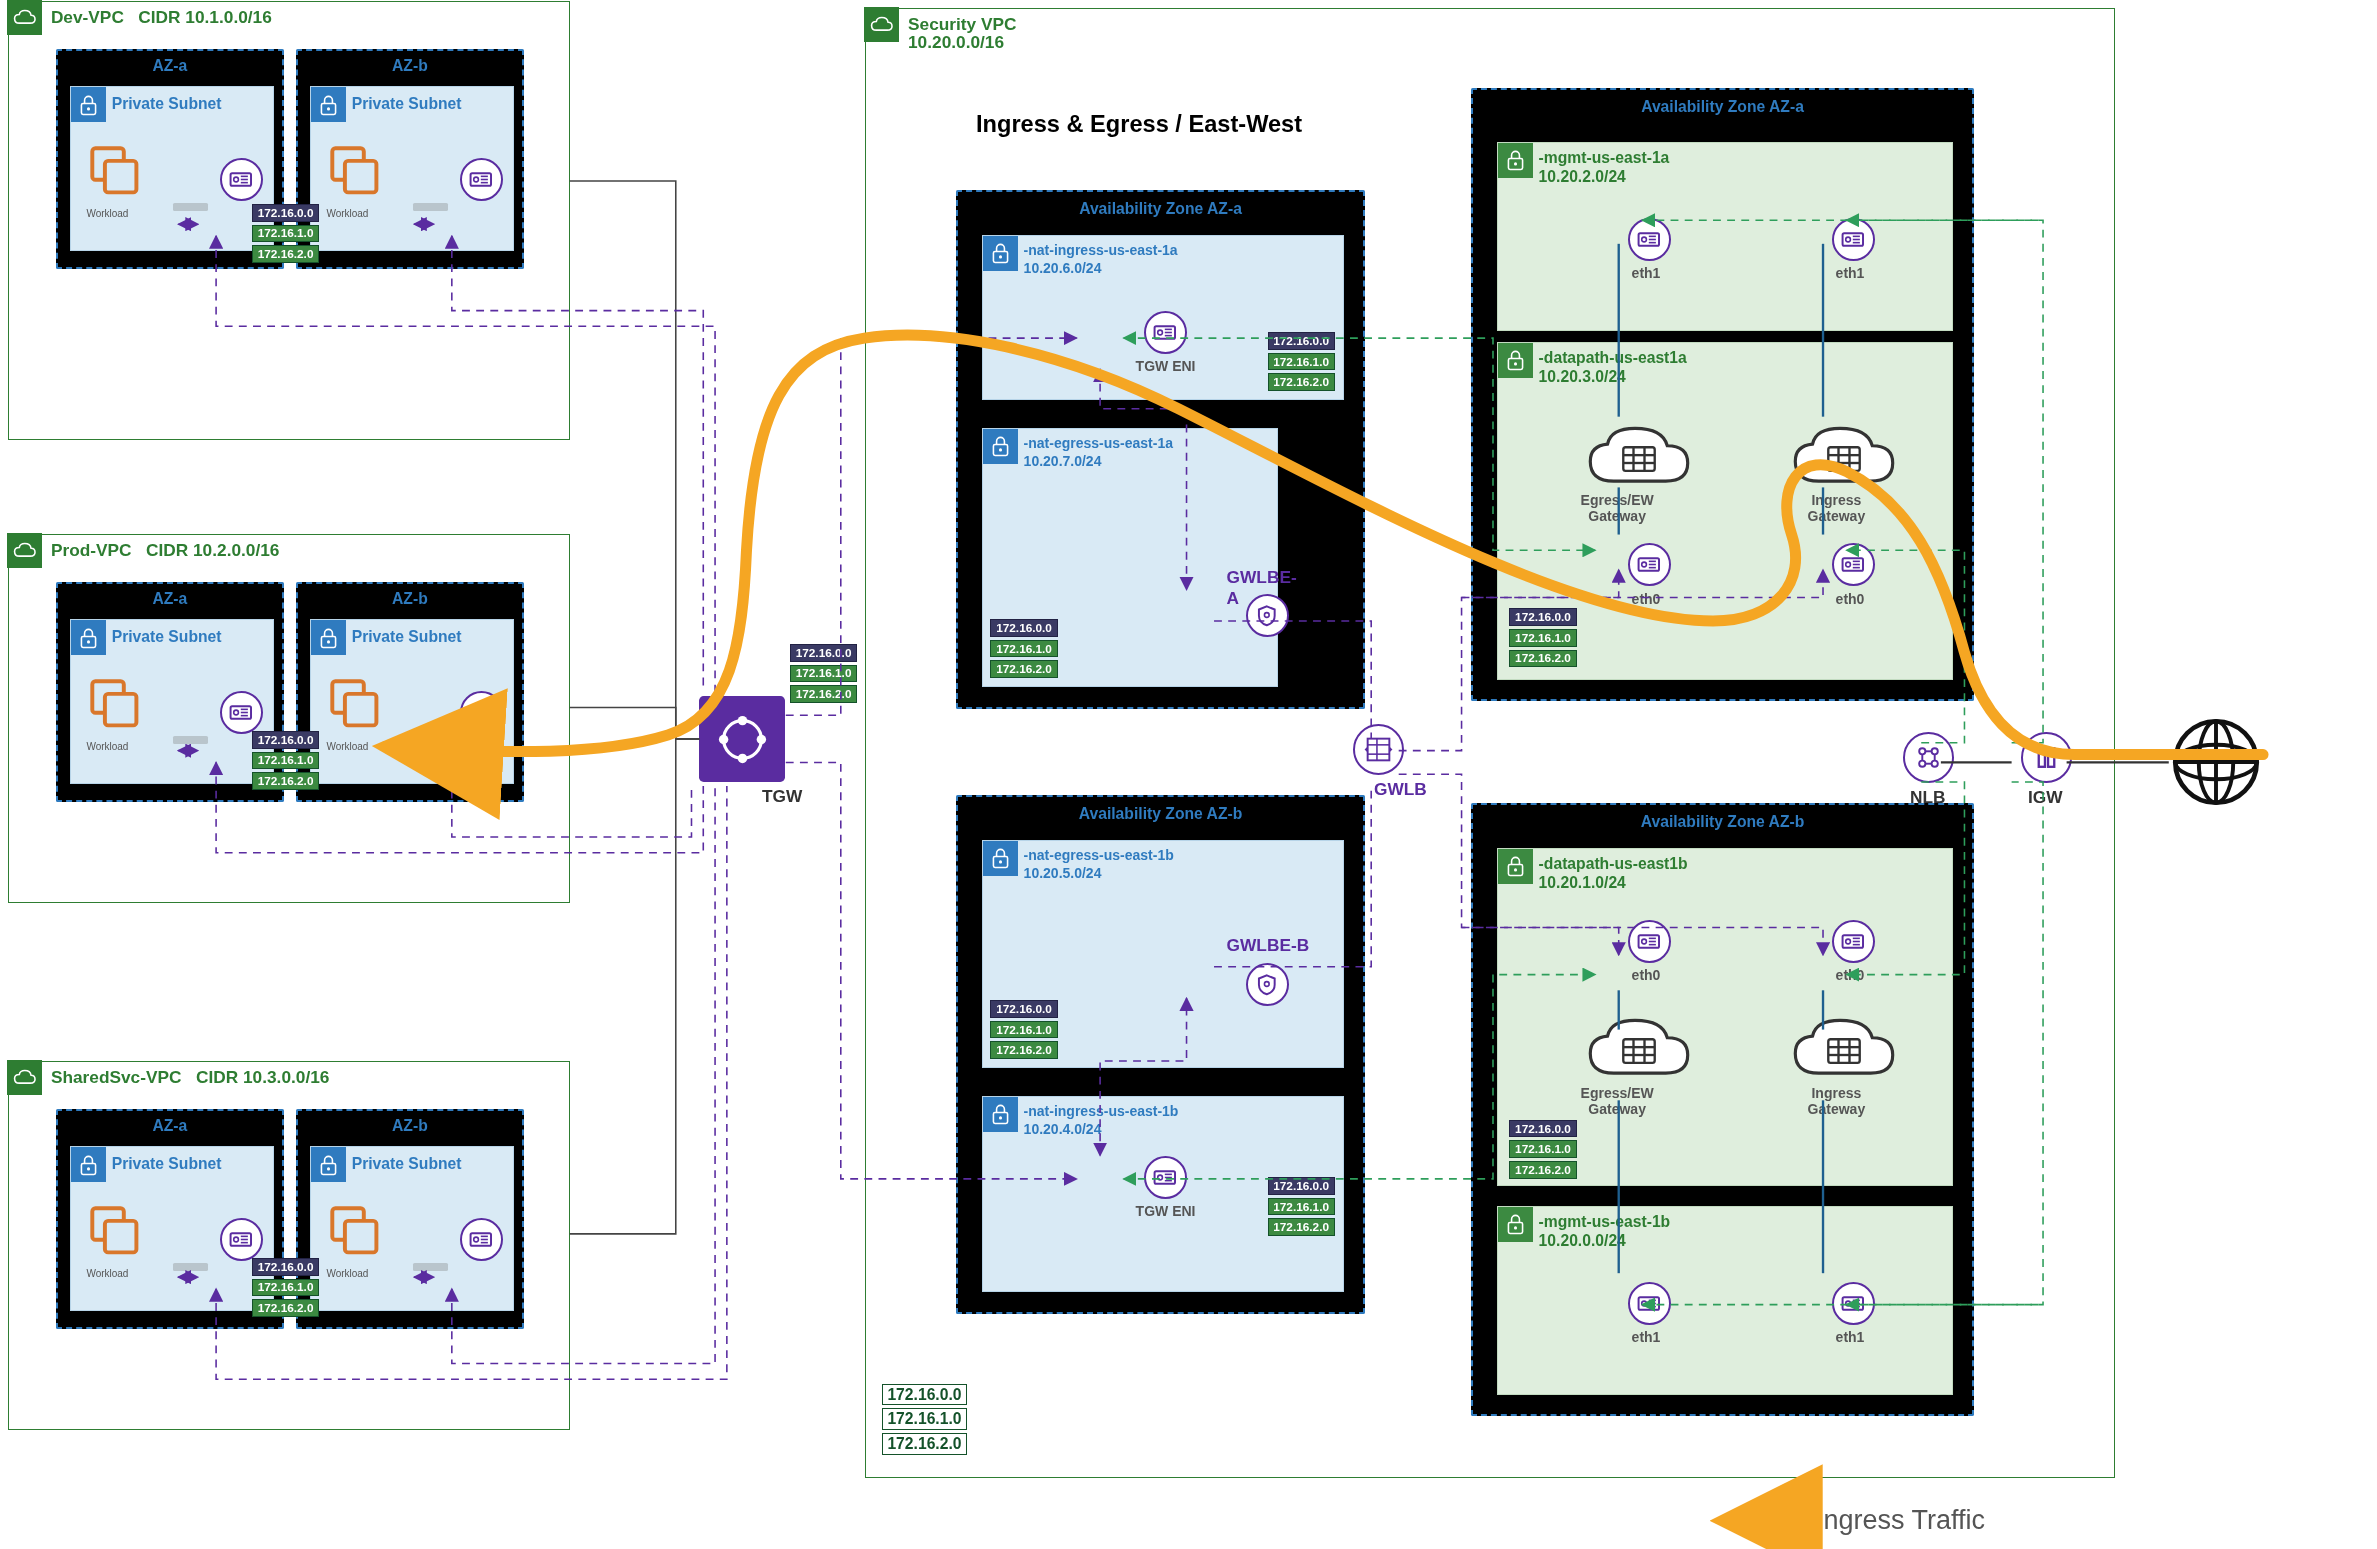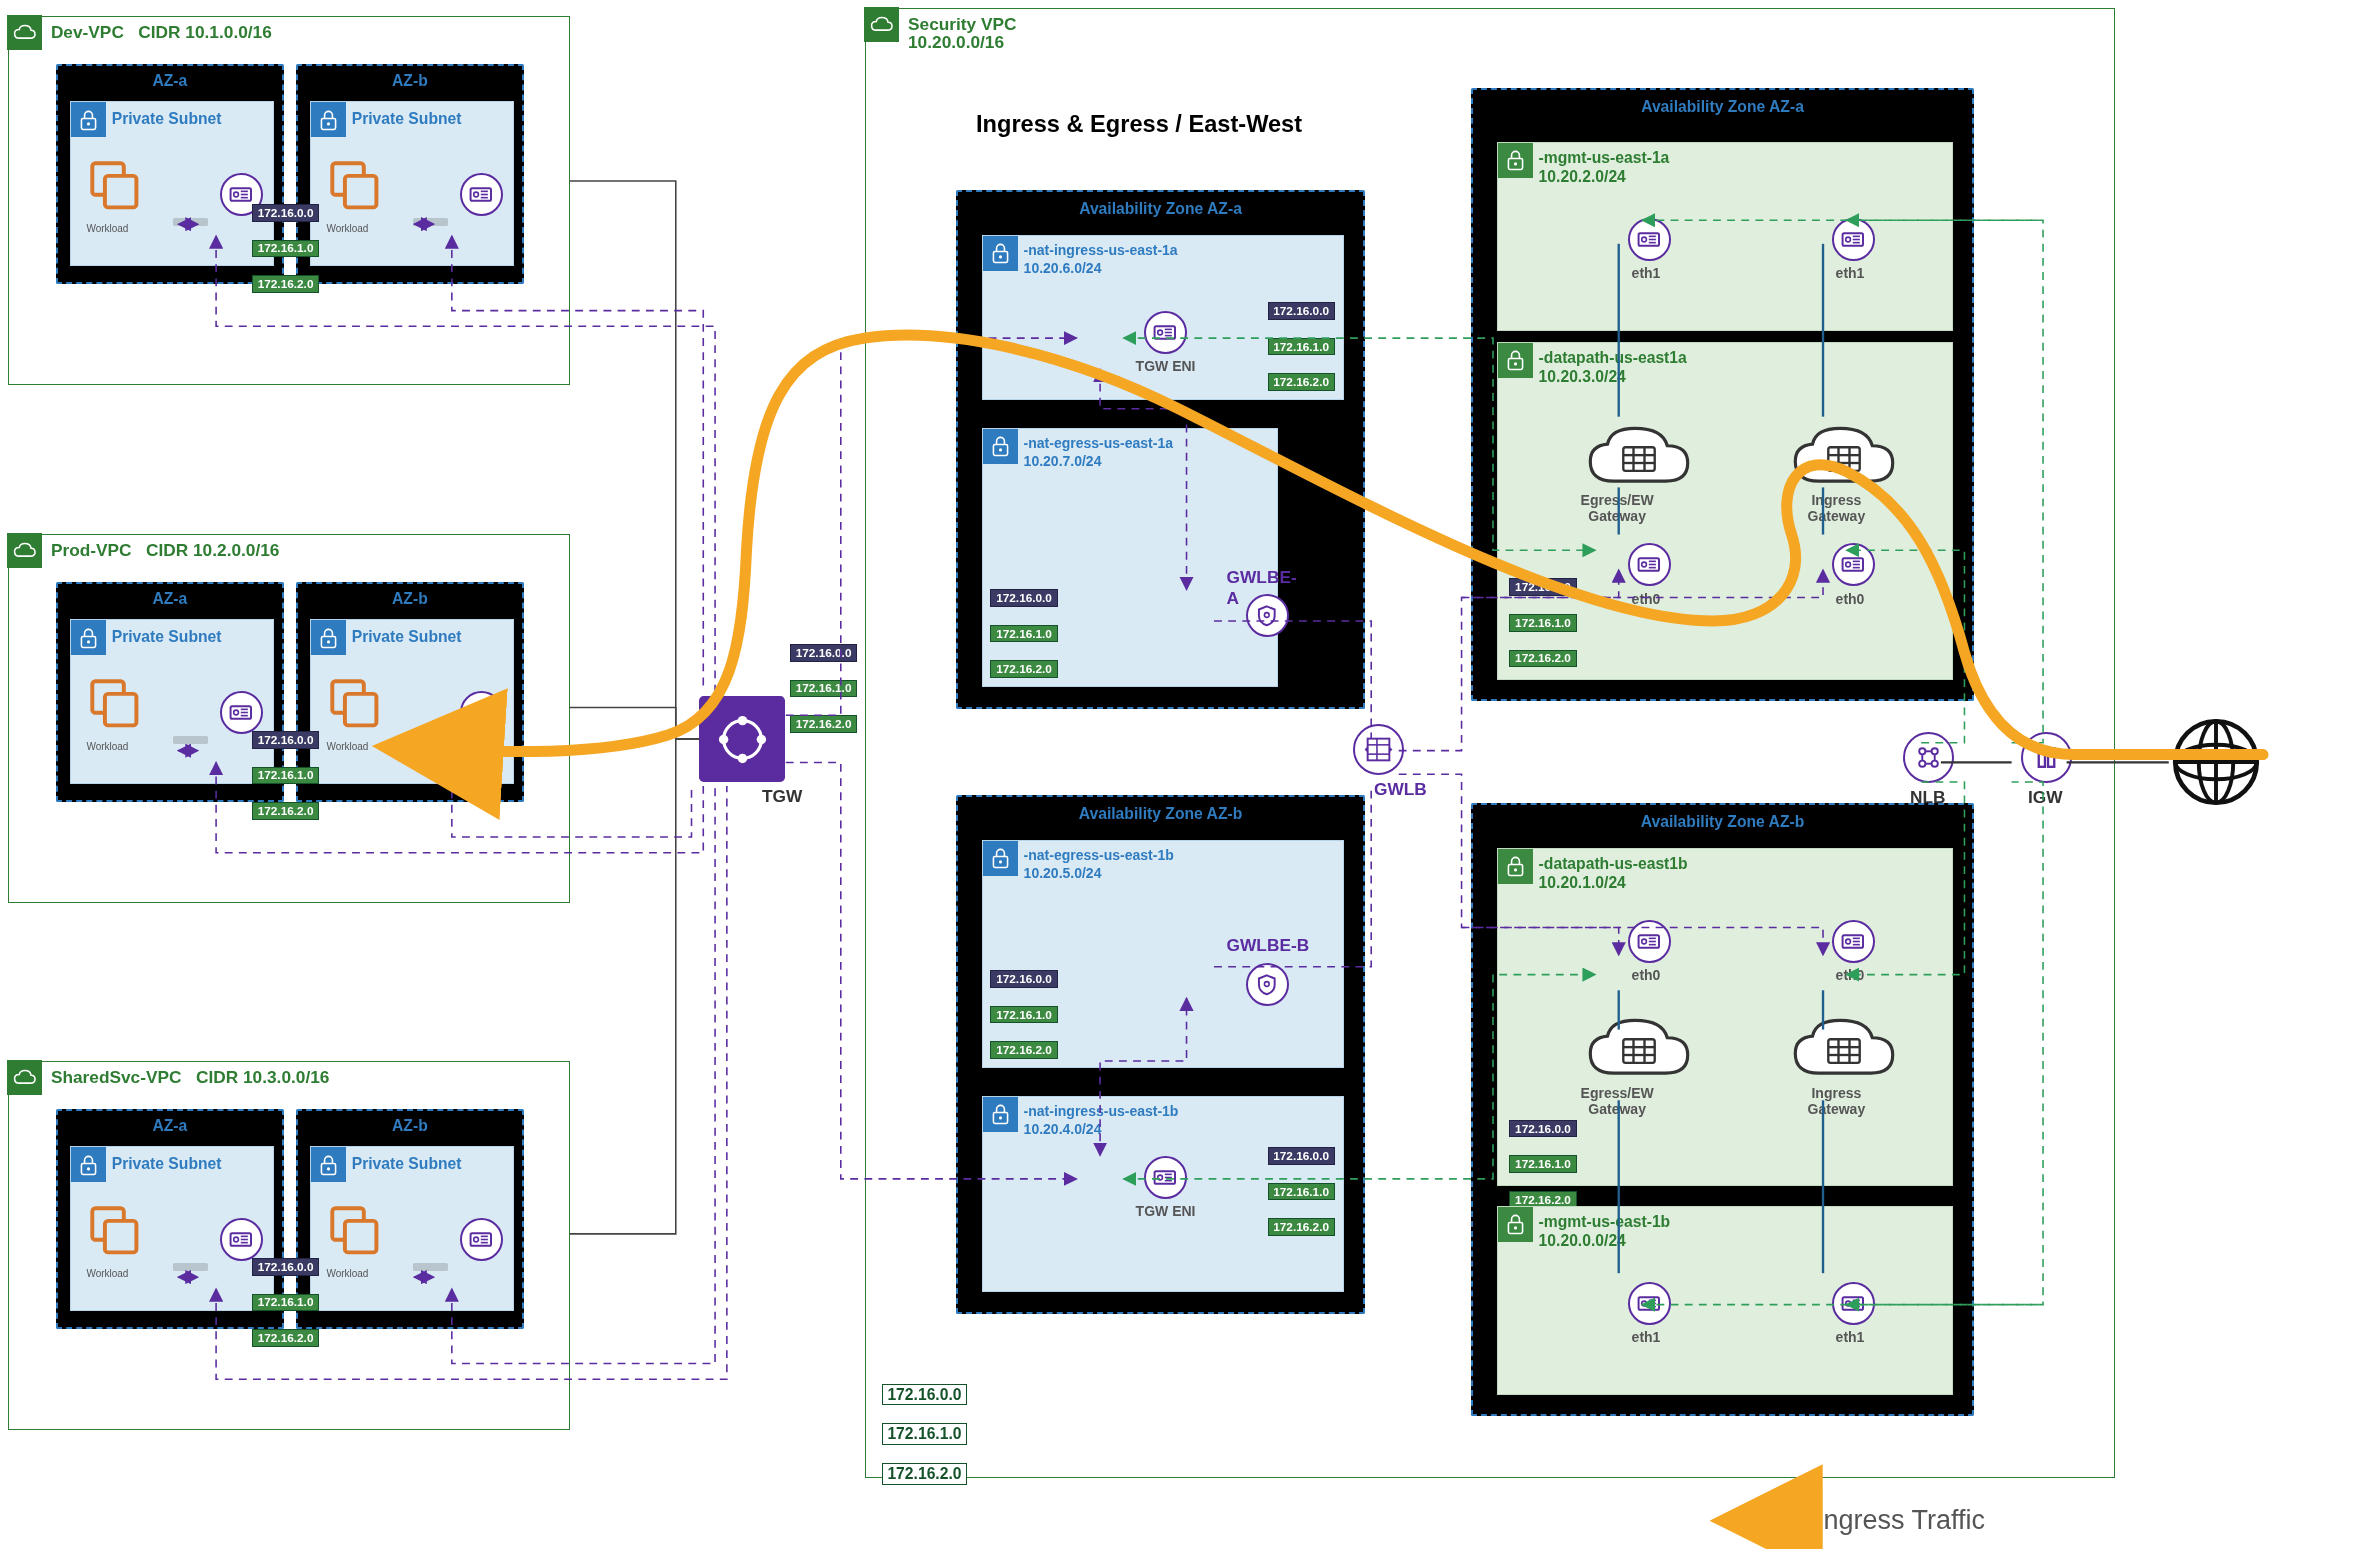--- a/index.html
+++ b/index.html
@@ -57,21 +57,21 @@
 
   
   .g-subnet { position: absolute; background: #dfeedd; border: 0.8px solid #c2dbc0; box-sizing: border-box; }
   .g-subnet-tab { position: absolute; top: 0; left: 0; width: 35px; height: 35px; background: #3c8a41; display:flex;align-items:center;justify-content:center;}
   .g-subnet-title { position: absolute; top: 4.7px; left: 41px; color: #2e7d32; font-size: 15.7px; font-weight: bold; line-height:1.25;}
   .lbl-s { font-size: 14px; color: #555; position: absolute; font-weight: bold;}
   .lbl-p { font-size: 17.3px; color: #5a2ca0; position: absolute; font-weight: bold;}
   .lbl-dark { font-size: 17.3px; color: #333; position:absolute; font-weight: bold;}
 
   
-  .rt-stack { position: absolute; display: flex; flex-direction: column; gap: 18px; }
+  .rt-stack { position: absolute; display: flex; flex-direction: column; gap: 3px; }
   .rt { font-size: 11.8px; padding: 0.8px 4.7px; color: #fff; background: #3c8a41; border: 0.8px solid #14522a; white-space: nowrap; text-align:center; font-weight:bold;}
   .rt.dark { background: #3a3a64; border-color: #222244; }
 
   
   .icon-circle {
     width: 39px; height: 39px; border: 2.4px solid #5a2ca0; border-radius: 50%;
     display:flex; align-items:center; justify-content:center; background:#fff; position:absolute;
   }
   .icon-square {
     width: 86px; height: 86px; background: #5a2ca0; border-radius: 4.7px;
@@ -184,21 +184,21 @@
     <line x1="2060" y1="1400" x2="2060" y2="1620"></line>
     <line x1="2320" y1="1400" x2="2320" y2="1620"></line>
   </g>
 
   <g stroke="#333" stroke-width="3" fill="none">
     <line x1="2470" y1="970" x2="2560" y2="970"></line>
     <line x1="2630" y1="970" x2="2760" y2="970"></line>
   </g>
 </svg>
 
-<div class="vpc" style="left:7.9px; top:16px; width:562px; height:369px;">
+<div class="vpc" style="left:7.9px; top:1px; width:562px; height:439px;">
   <div class="vpc-tab">
     <svg class="ic" width="23.6" height="17.3" viewBox="0 0 30 22">
           <path d="M8 18 Q2 18 2 12 Q2 7 8 7 Q9 2 15 2 Q22 2 23 8 Q28 8 28 13 Q28 18 22 18 Z" fill="none" stroke="#fff" stroke-width="2"></path>
         </svg>
   </div>
   <div class="vpc-title"><span>Dev-VPC</span>&nbsp;&nbsp;&nbsp;<span>CIDR 10.1.0.0/16</span></div>
 
   <div class="azbox" style="left:47px; top:47px; width:228px; height:220px;">
     <div class="az-title" style="margin-top:6.3px">AZ-a</div>
     <div class="subnet" style="left:11.8px; top:35px; width:204px; height:165px;">

